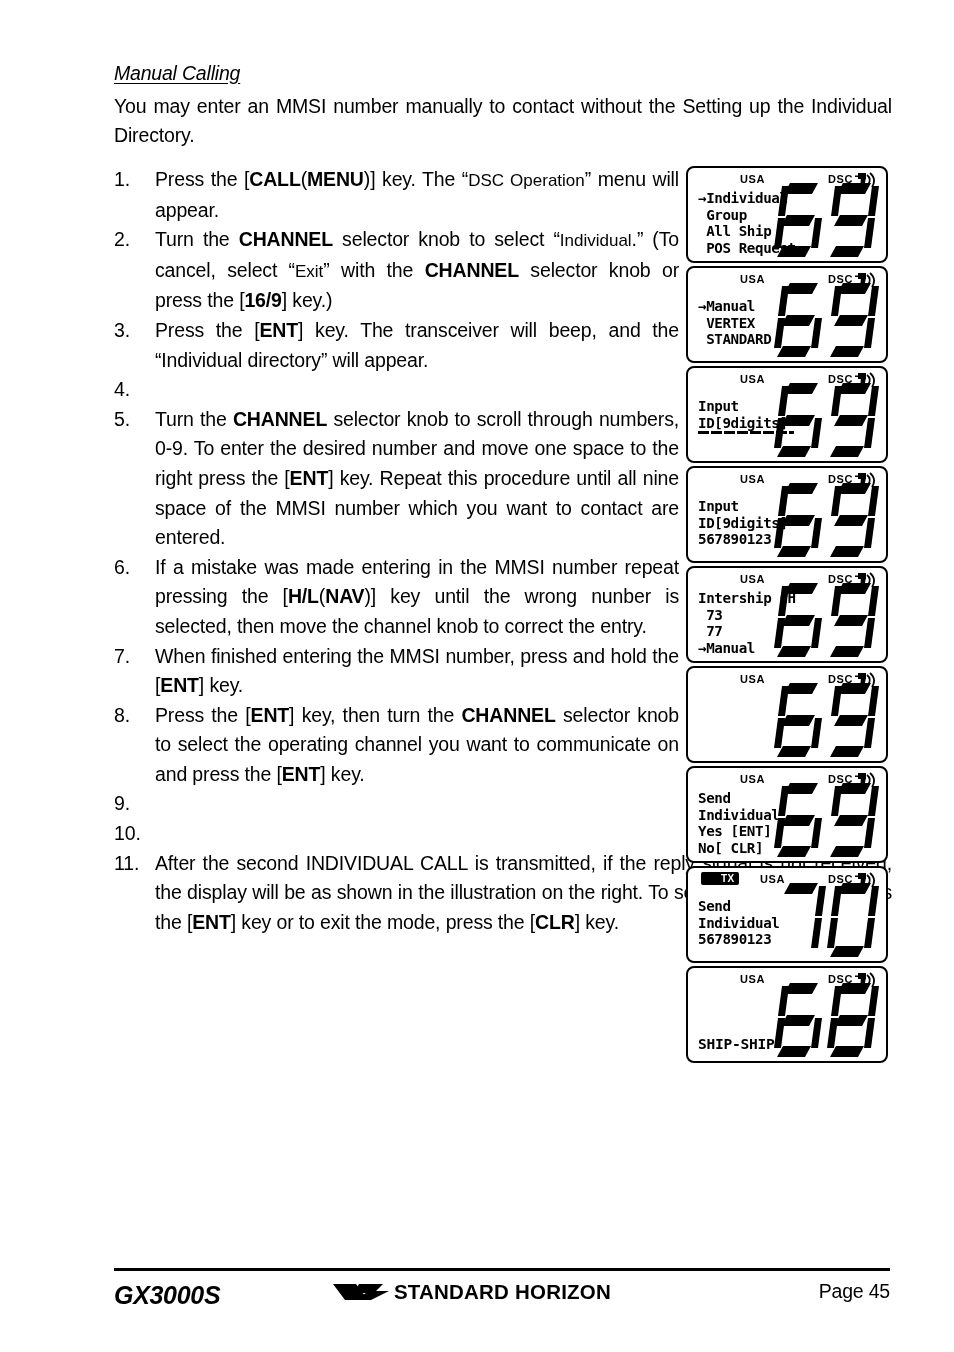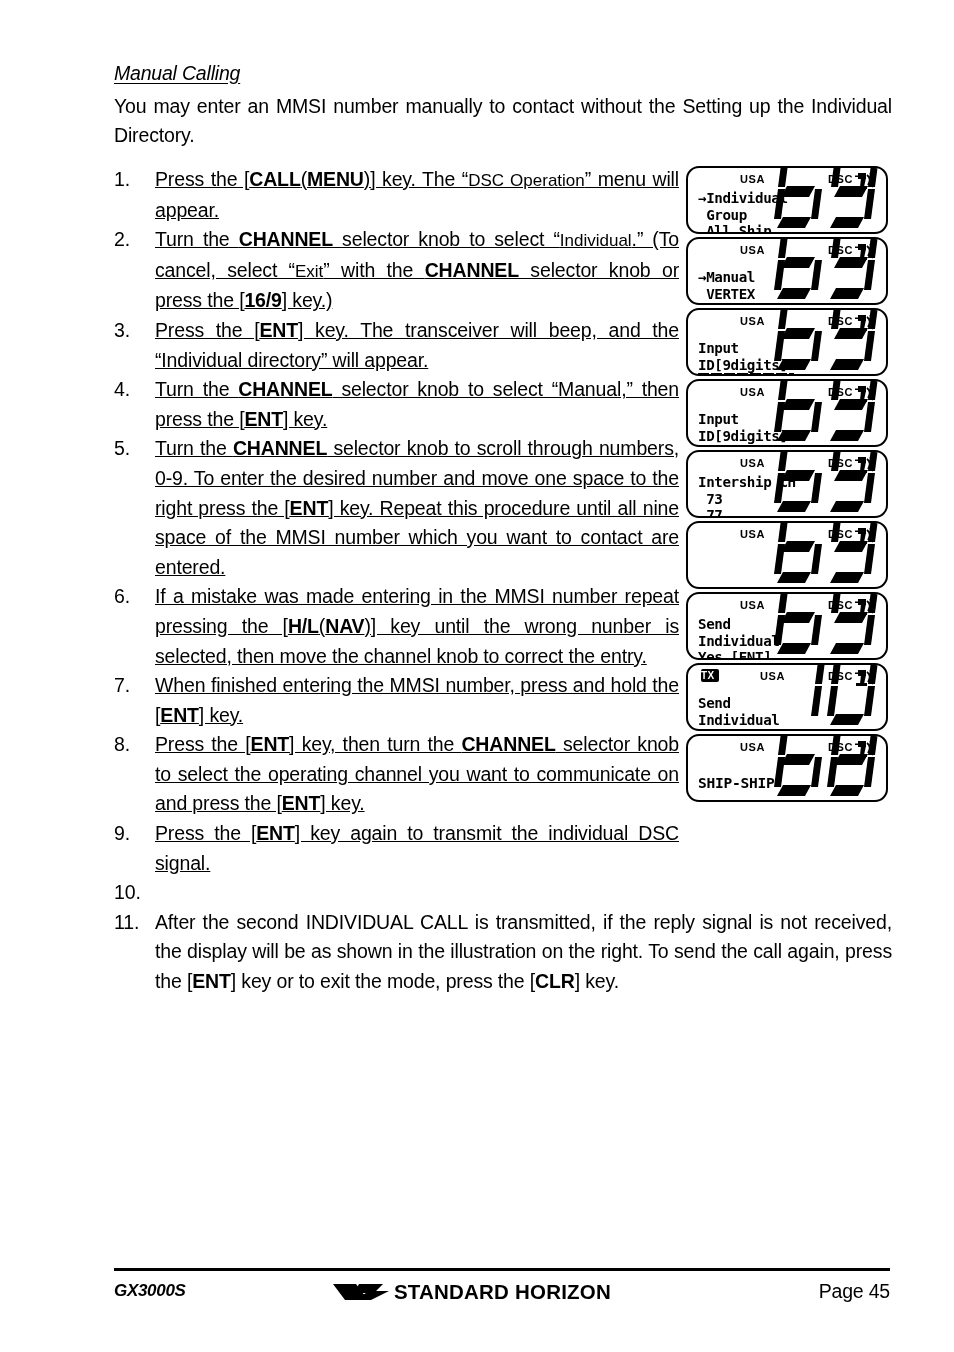--- a/index.html
+++ b/index.html
@@ -59,41 +59,41 @@
   }
   .step-num {
     flex: 0 0 41px;
     text-align: left;
     white-space: nowrap;
   }
   .step-body {
     flex: 1 1 auto;
   }
   
-  .narrow .step-body { width: 524px; max-width: 524px; text-decoration: underline; }
+  .narrow .step-body { width: 524px; max-width: 524px; }
   .wide  .step-body { width: 737px; max-width: 737px; }
 
   .jst { text-align: justify; text-align-last: left; }
 
   b { font-weight: bold; }
   .sm { font-size: 17px; letter-spacing: 0; }
 
   
   .lcd-stack {
     position: absolute;
     left: 686px;
     top: 166px;
     width: 202px;
   }
   .lcd {
     position: relative;
     width: 202px;
-    height: 68px;
+    height: 97px;
     border: 2.2px solid #000;
-    border-radius: 13px;
+    border-radius: 8px;
     background: #fff;
     margin-bottom: 3px;
     overflow: hidden;
   }
   .lcd-top {
     position: absolute;
     left: 0; top: 5px;
     width: 100%;
     height: 16px;
   }
@@ -109,21 +109,21 @@
   .tag-usa.with-tx { left: 72px; }
   .tag-tx {
     position: absolute;
     left: 13px;
     top: -1px;
     font-size: 10px;
     font-weight: bold;
     letter-spacing: 0.5px;
     background: #000000;
     color: #fff;
-    padding: 1px 4px 1px 0;
+    padding: 1px 4px 1px 20px;
     border-radius: 2px;
     line-height: 11px;
   }
   .tag-dsc {
     position: absolute;
     right: 33px;
     top: 0px;
     font-size: 11px;
     font-weight: bold;
     letter-spacing: 0.6px;
@@ -218,21 +218,21 @@
     left: 114px;
     top: 1268px;
     width: 776px;
     height: 3px;
     background: #000;
   }
   .footer-model {
     position: absolute;
     left: 114px;
     top: 1281px;
-    font-size: 17px;
+    font-size: 25px;
     font-weight: bold;
     font-style: italic;
     letter-spacing: -0.3px;
   }
   .footer-brand {
     position: absolute;
     left: 332px;
     top: 1280px;
     display: flex;
     align-items: center;
@@ -270,41 +270,39 @@
       <div class="step narrow">
         <div class="step-num">2.</div>
         <div class="step-body jst">Turn the <b>CHANNEL</b> selector knob to select “<span class="sm">Individual</span>.” (To cancel, select “<span class="sm">Exit</span>” with the <b>CHANNEL</b> selector knob or press the [<b>16/9</b>] key.)</div>
       </div>
       <div class="step narrow">
         <div class="step-num">3.</div>
         <div class="step-body jst">Press the [<b>ENT</b>] key. The transceiver will beep, and the “Individual directory” will appear.</div>
       </div>
       <div class="step narrow">
         <div class="step-num">4.</div>
-        <div class="step-body jst">Turn the <b>CHANNEL</b> selector knob to select “Manual,” then press the [<b>ENT</b>] key.</div>
       </div>
       <div class="step narrow">
         <div class="step-num">5.</div>
         <div class="step-body jst">Turn the <b>CHANNEL</b> selector knob to scroll through numbers, 0-9. To enter the desired number and move one space to the right press the [<b>ENT</b>] key. Repeat this procedure until all nine space of the MMSI number which you want to contact are entered.</div>
       </div>
       <div class="step narrow">
         <div class="step-num">6.</div>
         <div class="step-body jst">If a mistake was made entering in the MMSI number repeat pressing the [<b>H/L</b>(<b>NAV</b>)] key until the wrong nunber is selected, then move the channel knob to correct the entry.</div>
       </div>
       <div class="step narrow">
         <div class="step-num">7.</div>
         <div class="step-body jst">When finished entering the MMSI number, press and hold the [<b>ENT</b>] key.</div>
       </div>
       <div class="step narrow">
         <div class="step-num">8.</div>
         <div class="step-body jst">Press the [<b>ENT</b>] key, then turn the <b>CHANNEL</b> selector knob to select the operating channel you want to communicate on and press the [<b>ENT</b>] key.</div>
       </div>
       <div class="step narrow">
         <div class="step-num">9.</div>
-        <div class="step-body jst">Press the [<b>ENT</b>] key again to transmit the individual DSC signal.</div>
       </div>
       <div class="step narrow">
         <div class="step-num">10.</div>
       </div>
       <div class="step wide">
         <div class="step-num">11.</div>
         <div class="step-body jst">After the second INDIVIDUAL CALL is transmitted, if the reply signal is not received, the display will be as shown in the illustration on the right. To send the call again, press the [<b>ENT</b>] key or to exit the mode, press the [<b>CLR</b>] key.</div>
       </div>
     </div>
 

